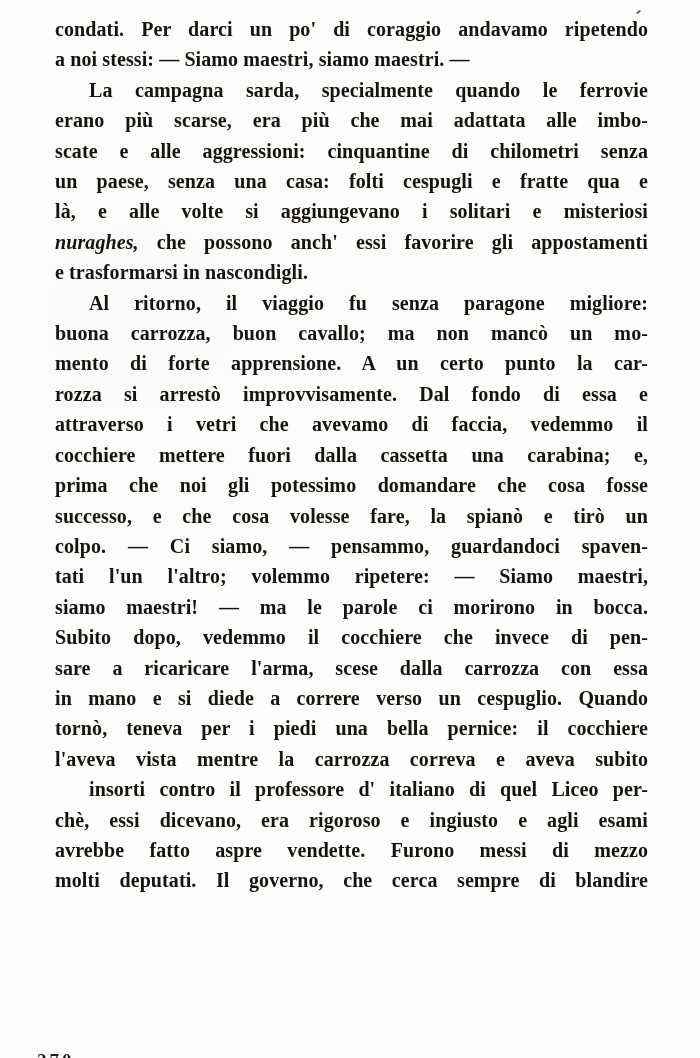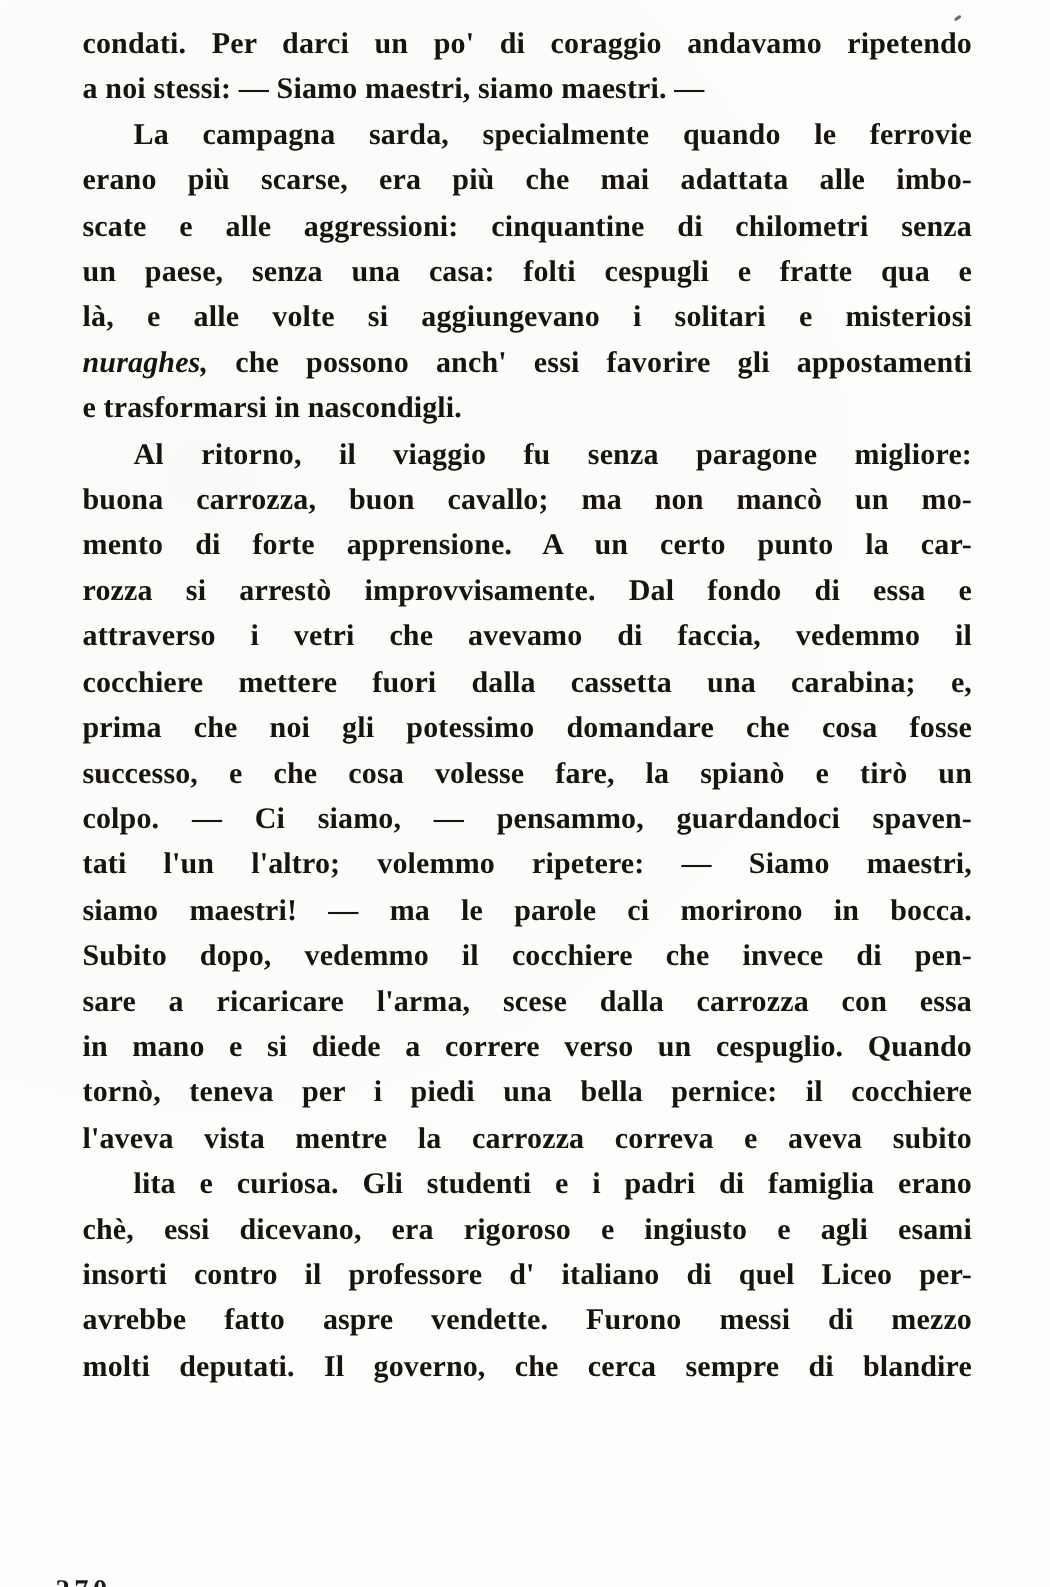--- a/index.html
+++ b/index.html
@@ -101,21 +101,20 @@
         <div class="line just"><span>colpo. — Ci siamo, — pensammo, guardandoci spaven-</span></div>
         <div class="line just"><span>tati l'un l'altro; volemmo ripetere: — Siamo maestri,</span></div>
         <div class="line just"><span>siamo maestri! — ma le parole ci morirono in bocca.</span></div>
         <div class="line just"><span>Subito dopo, vedemmo il cocchiere che invece di pen-</span></div>
         <div class="line just"><span>sare a ricaricare l'arma, scese dalla carrozza con essa</span></div>
         <div class="line just"><span>in mano e si diede a correre verso un cespuglio. Quando</span></div>
         <div class="line just"><span>tornò, teneva per i piedi una bella pernice: il cocchiere</span></div>
         <div class="line just"><span>l'aveva vista mentre la carrozza correva e aveva subito</span></div>
       </div>
       <div class="para indent">
-        <div class="line just"><span>lita e curiosa. Gli studenti e i padri di famiglia erano</span></div>
+        <div class="line just"><span>insorti contro il professore d' italiano di quel Liceo per-</span></div>
         <div class="line just"><span>chè, essi dicevano, era rigoroso e ingiusto e agli esami</span></div>
-        <div class="line just"><span>insorti contro il professore d' italiano di quel Liceo per-</span></div>
         <div class="line just"><span>avrebbe fatto aspre vendette. Furono messi di mezzo</span></div>
         <div class="line just"><span>molti deputati. Il governo, che cerca sempre di blandire</span></div>
       </div>
     </div>
   <div class="page-number">270</div>
 </div>
 
 </body></html>

